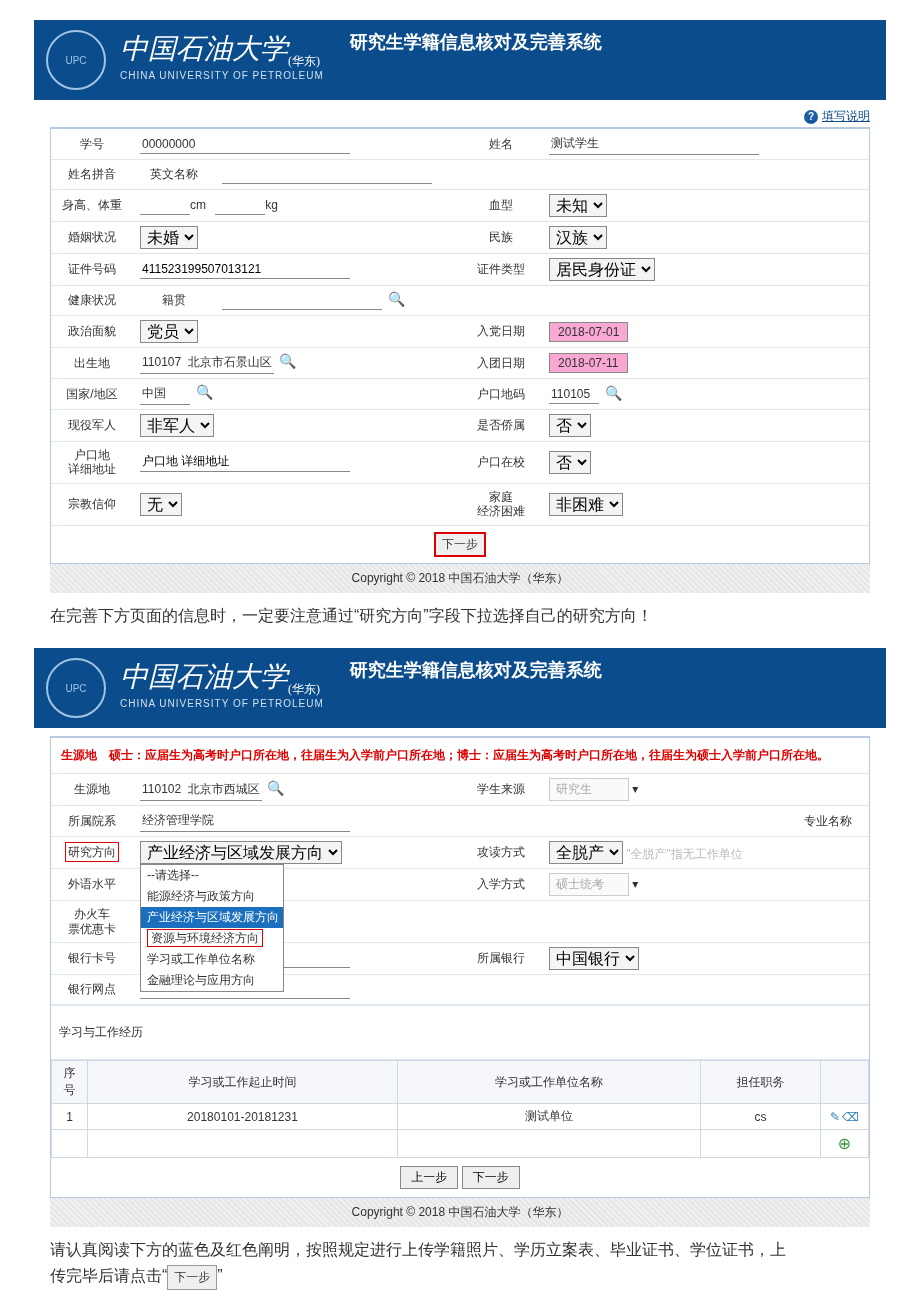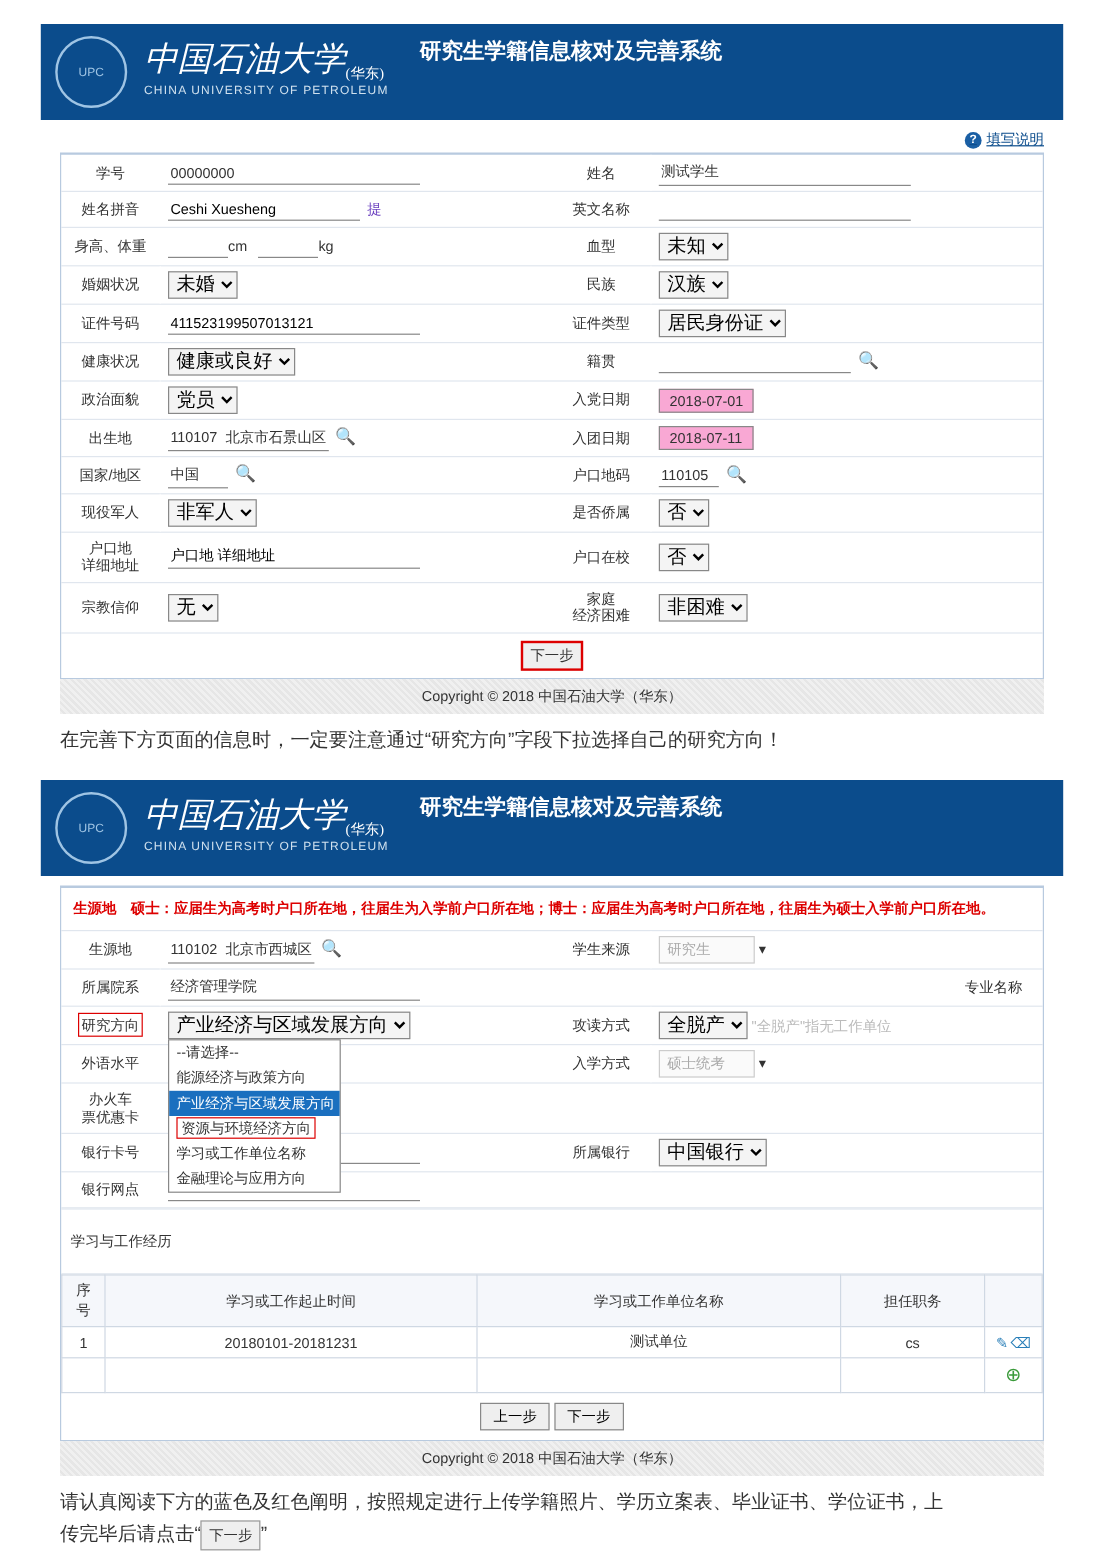--- a/index.html
+++ b/index.html
@@ -75,21 +75,20 @@
 
   <div class="form-box">
     <div class="row">
       <div class="lcell">学号</div>
       <div class="vcell"><span class="input-line w200" style="display:inline-block;">00000000</span></div>
       <div class="lcell">姓名</div>
       <div class="vcell"><span class="input-line w200" style="display:inline-block;">测试学生</span></div>
     </div>
     <div class="row">
       <div class="lcell">姓名拼音</div>
-      <div class="vcell"><input class="input-line w160" value="Ceshi Xuesheng" style=""><span class="link-ish">提</span></div>
       <div class="lcell">英文名称</div>
       <div class="vcell"><input class="input-line w200" style=""></div>
     </div>
     <div class="row">
       <div class="lcell">身高、体重</div>
       <div class="vcell">
         <input class="input-line w60" style=""><span>cm</span>
         <input class="input-line w60" style="margin-left: 6px;"><span>kg</span>
       </div>
       <div class="lcell">血型</div>
@@ -102,21 +101,20 @@
       <div class="vcell"><select><option>汉族</option></select></div>
     </div>
     <div class="row">
       <div class="lcell">证件号码</div>
       <div class="vcell"><input class="input-line w200" value="411523199507013121" style=""></div>
       <div class="lcell">证件类型</div>
       <div class="vcell"><select><option>居民身份证</option></select></div>
     </div>
     <div class="row">
       <div class="lcell">健康状况</div>
-      <div class="vcell"><select><option>健康或良好</option></select></div>
       <div class="lcell">籍贯</div>
       <div class="vcell"><input class="input-line w160" style=""><span class="mag-icon">🔍</span></div>
     </div>
     <div class="row">
       <div class="lcell">政治面貌</div>
       <div class="vcell"><select><option>党员</option></select></div>
       <div class="lcell">入党日期</div>
       <div class="vcell"><span class="date-btn">2018-07-01</span></div>
     </div>
     <div class="row">

